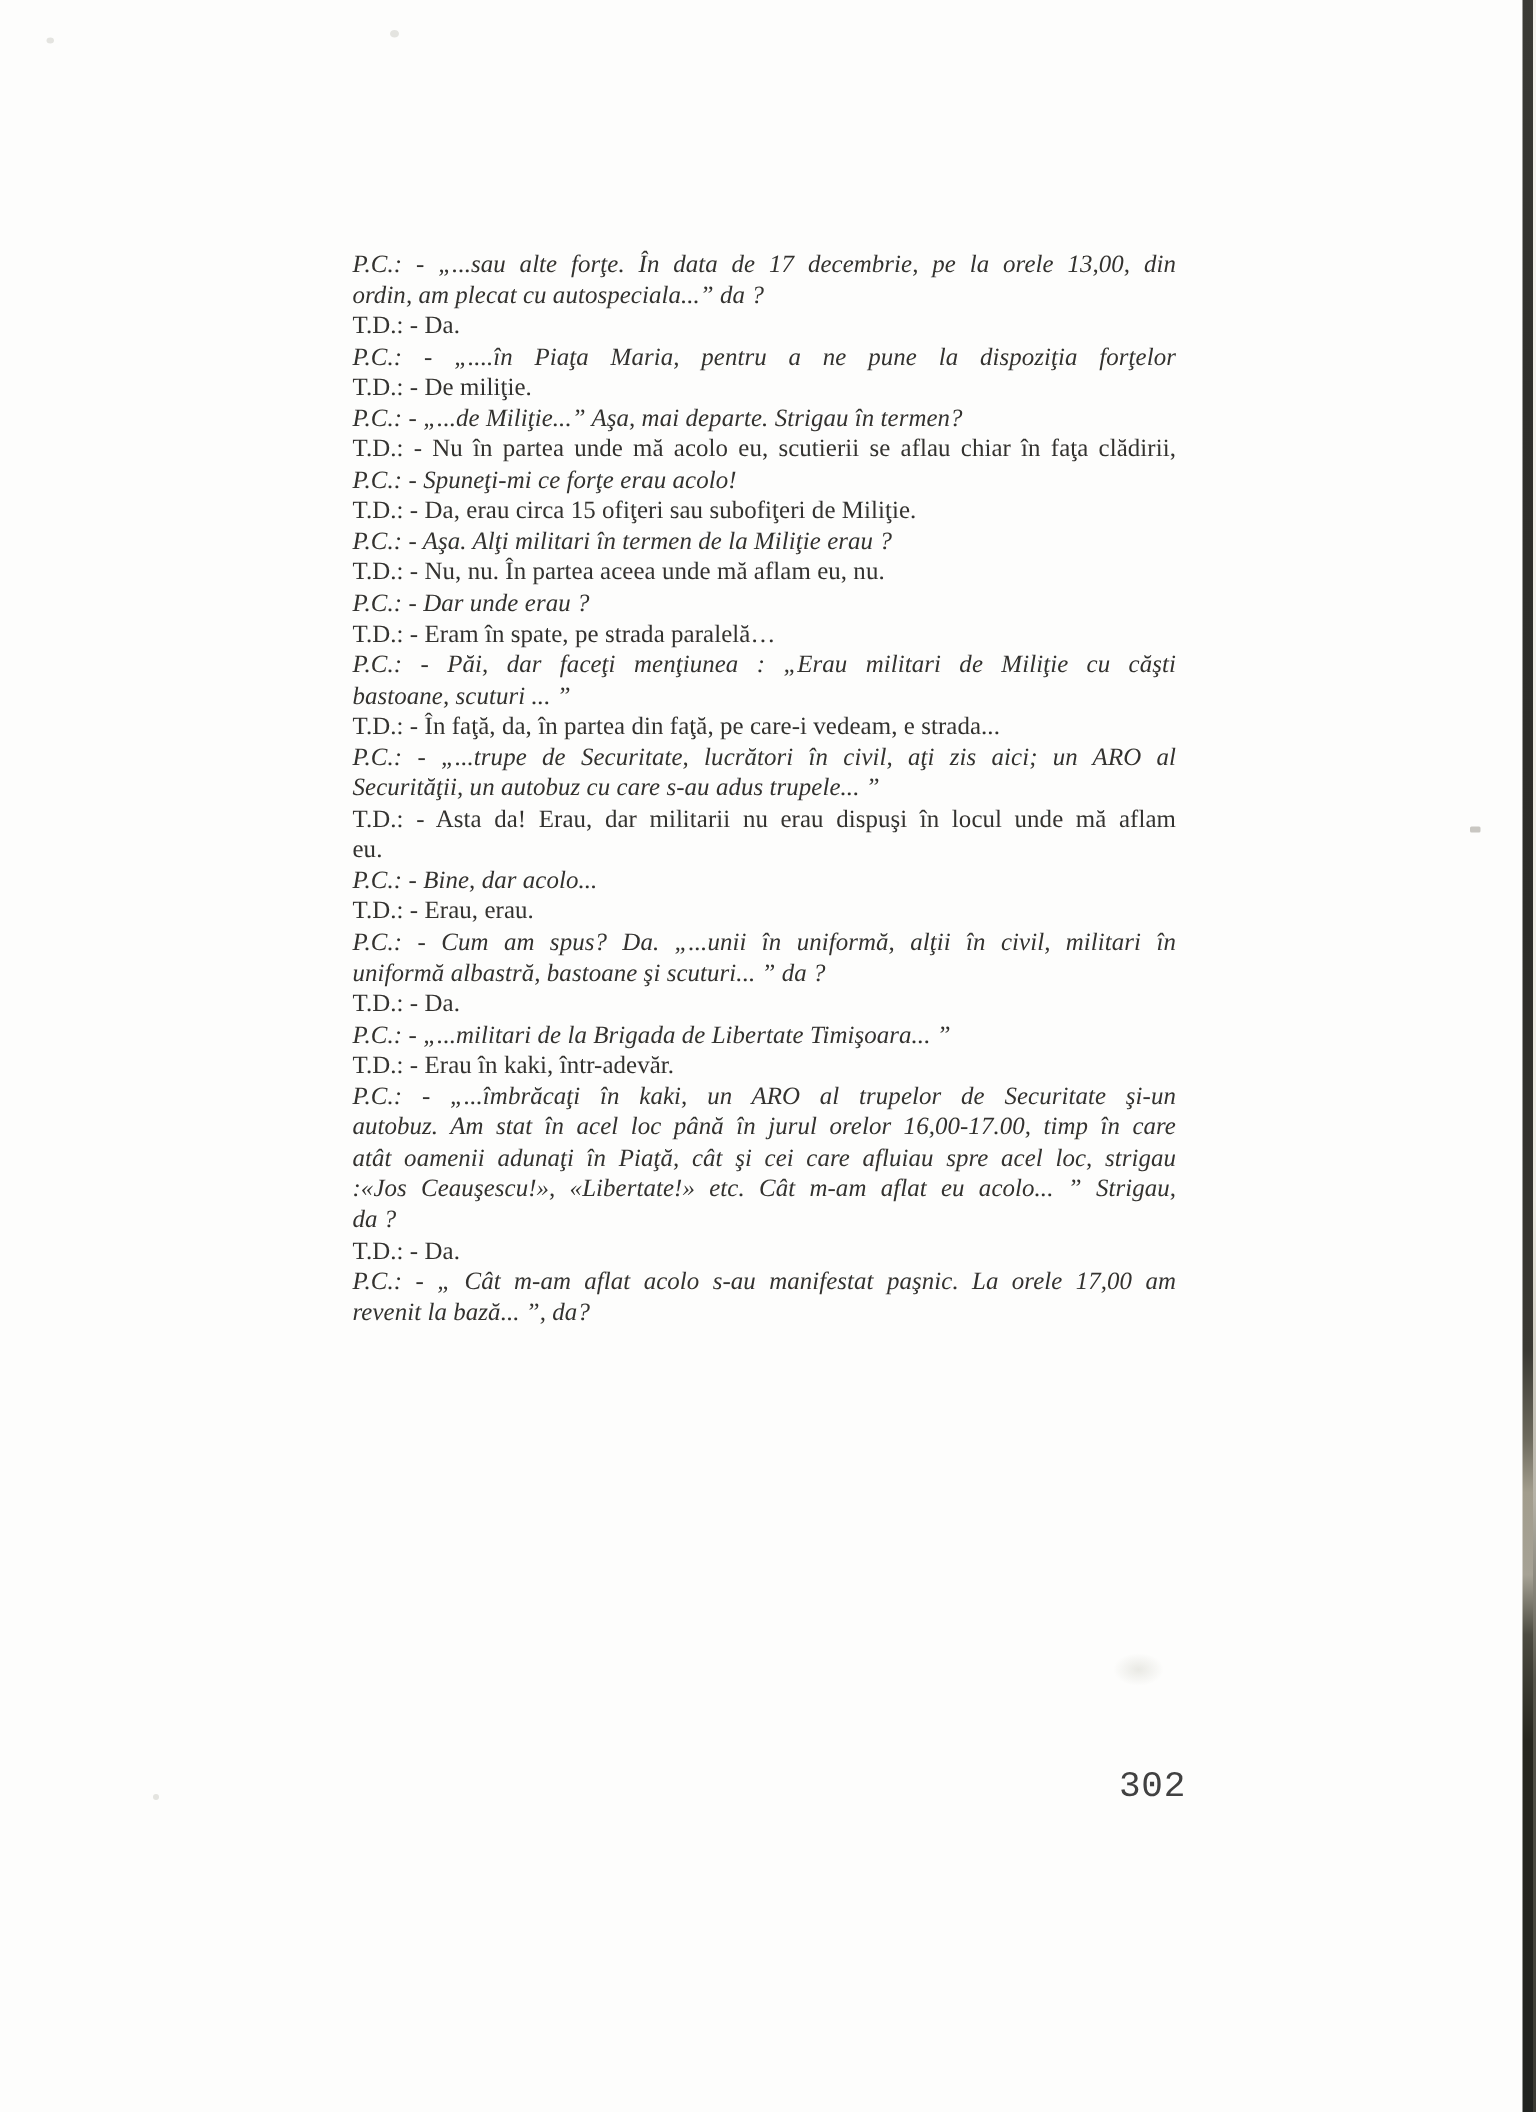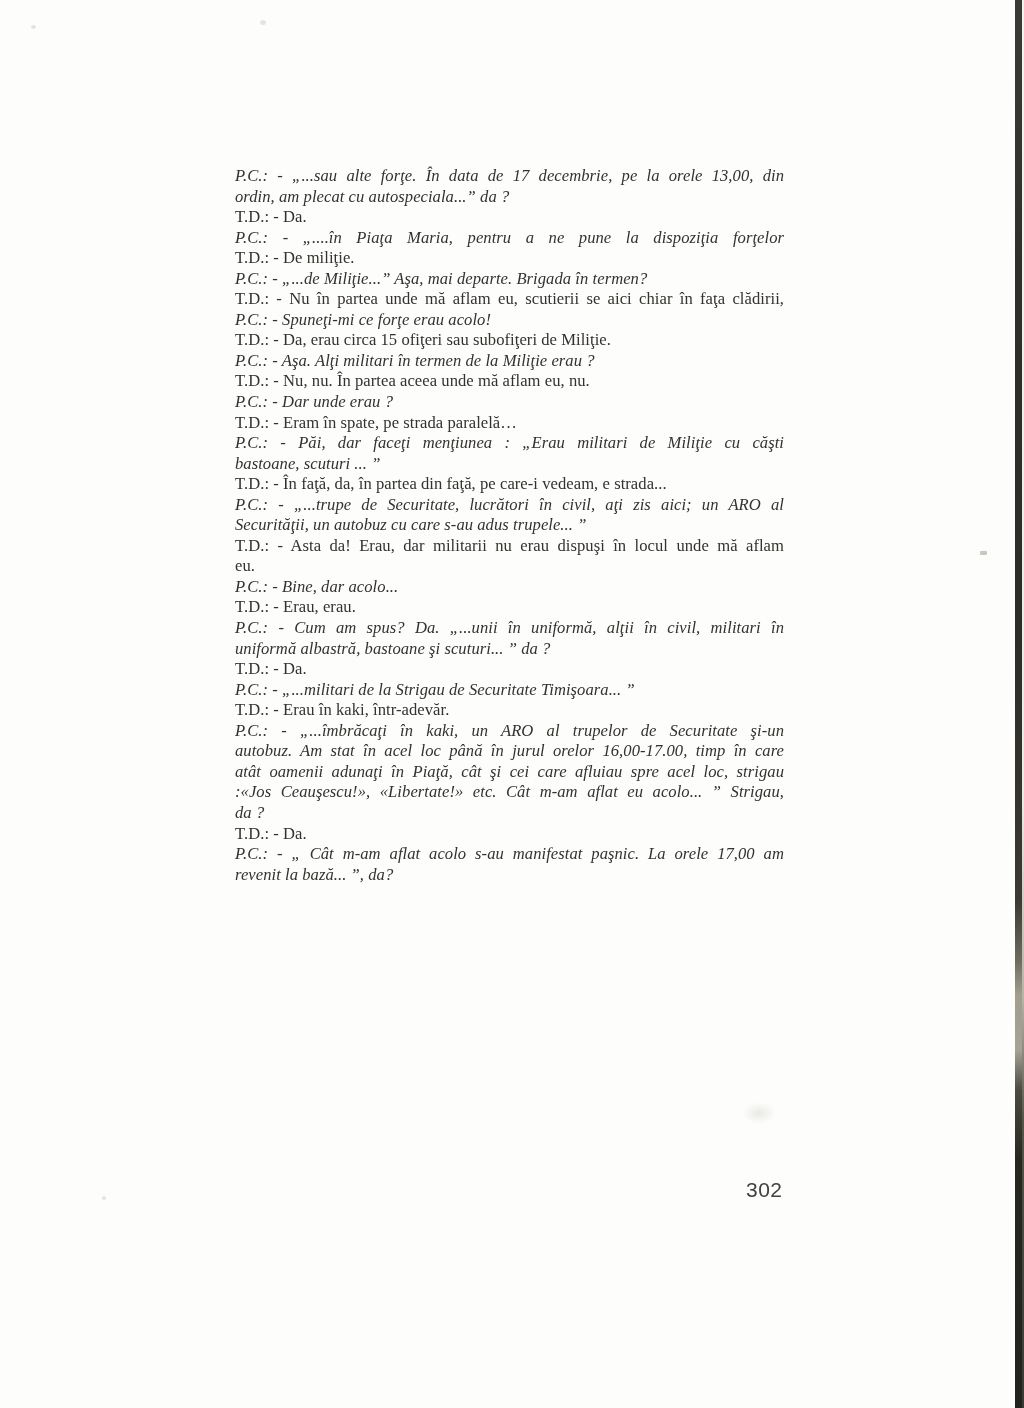--- a/index.html
+++ b/index.html
@@ -28,22 +28,22 @@
   .line { white-space: nowrap; }
   .line.italic { font-style: italic; }
   .line.justify {
     text-align: justify;
     text-align-last: justify;
   }
   
   .page-number {
     position: absolute;
     left: 746px; top: 1178px;
-    font-family: Liberation Sans, sans-serif;
-    font-size: 21px;
+    font-family: Liberation Mono, monospace;
+    font-size: 24px;
     letter-spacing: 0.5px;
     color: #414141;
   }
   
   .scan-edge {
     position: absolute;
     left: 1015px; top: 0; width: 7px; height: 1408px;
     background: linear-gradient(180deg,
       #3b3b36 0px,  #2f2f2b 260px, #2c2c28 620px,
       #3a3933 900px, #6e6b5e 960px, #a29d8d 995px,
@@ -77,41 +77,41 @@
 <body>
 
 <div class="page">
 
   <div class="text-block" id="dialogue">
       <div class="line italic justify">P.C.: - „...sau alte forţe. În data de 17 decembrie, pe la orele 13,00, din</div>
       <div class="line italic">ordin, am plecat cu autospeciala...” da ?</div>
       <div class="line">T.D.: - Da.</div>
       <div class="line italic justify">P.C.: - „....în Piaţa Maria, pentru a ne pune la dispoziţia forţelor</div>
       <div class="line">T.D.: - De miliţie.</div>
-      <div class="line italic">P.C.: - „...de Miliţie...” Aşa, mai departe. Brigada în termen?</div>
-      <div class="line justify">T.D.: - Nu în partea unde mă aflam eu, scutierii se aici chiar în faţa clădirii,</div>
+      <div class="line italic">P.C.: - „...de Miliţie...” Aşa, mai departe. Strigau în termen?</div>
+      <div class="line justify">T.D.: - Nu în partea unde mă acolo eu, scutierii se aflau chiar în faţa clădirii,</div>
       <div class="line italic">P.C.: - Spuneţi-mi ce forţe erau acolo!</div>
       <div class="line">T.D.: - Da, erau circa 15 ofiţeri sau subofiţeri de Miliţie.</div>
       <div class="line italic">P.C.: - Aşa. Alţi militari în termen de la Miliţie erau ?</div>
       <div class="line">T.D.: - Nu, nu. În partea aceea unde mă aflam eu, nu.</div>
       <div class="line italic">P.C.: - Dar unde erau ?</div>
       <div class="line">T.D.: - Eram în spate, pe strada paralelă…</div>
       <div class="line italic justify">P.C.: - Păi, dar faceţi menţiunea : „Erau militari de Miliţie cu căşti</div>
       <div class="line italic">bastoane, scuturi ... ”</div>
       <div class="line">T.D.: - În faţă, da, în partea din faţă, pe care-i vedeam, e strada...</div>
       <div class="line italic justify">P.C.: - „...trupe de Securitate, lucrători în civil, aţi zis aici; un ARO al</div>
       <div class="line italic">Securităţii, un autobuz cu care s-au adus trupele... ”</div>
       <div class="line justify">T.D.: - Asta da! Erau, dar militarii nu erau dispuşi în locul unde mă aflam</div>
       <div class="line">eu.</div>
       <div class="line italic">P.C.: - Bine, dar acolo...</div>
       <div class="line">T.D.: - Erau, erau.</div>
       <div class="line italic justify">P.C.: - Cum am spus? Da. „...unii în uniformă, alţii în civil, militari în</div>
       <div class="line italic">uniformă albastră, bastoane şi scuturi... ” da ?</div>
       <div class="line">T.D.: - Da.</div>
-      <div class="line italic">P.C.: - „...militari de la Strigau de Securitate Timişoara... ”</div>
+      <div class="line italic">P.C.: - „...militari de la Brigada de Libertate Timişoara... ”</div>
       <div class="line">T.D.: - Erau în kaki, într-adevăr.</div>
       <div class="line italic justify">P.C.: - „...îmbrăcaţi în kaki, un ARO al trupelor de Securitate şi-un</div>
       <div class="line italic justify">autobuz. Am stat în acel loc până în jurul orelor 16,00-17.00, timp în care</div>
       <div class="line italic justify">atât oamenii adunaţi în Piaţă, cât şi cei care afluiau spre acel loc, strigau</div>
       <div class="line italic justify">:«Jos Ceauşescu!», «Libertate!» etc. Cât m-am aflat eu acolo... ” Strigau,</div>
       <div class="line italic">da ?</div>
       <div class="line">T.D.: - Da.</div>
       <div class="line italic justify">P.C.: - „ Cât m-am aflat acolo s-au manifestat paşnic. La orele 17,00 am</div>
       <div class="line italic">revenit la bază... ”, da?</div>
     </div>

